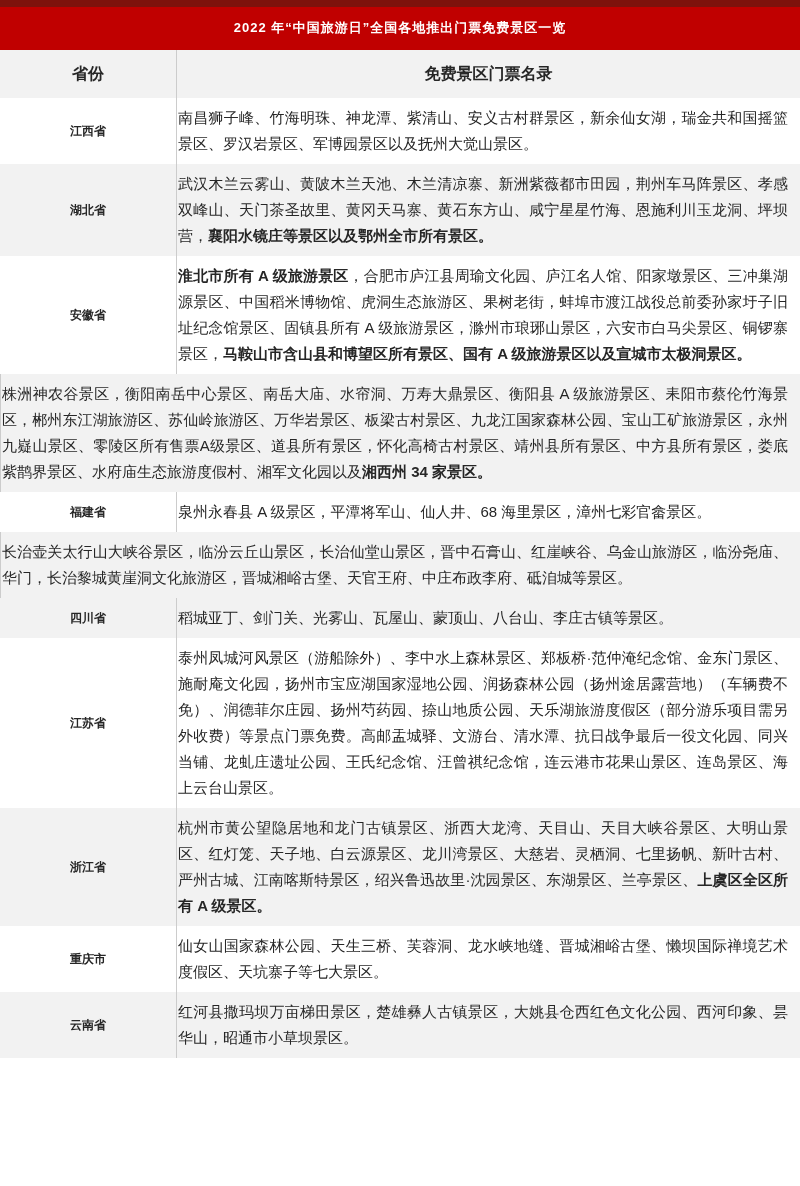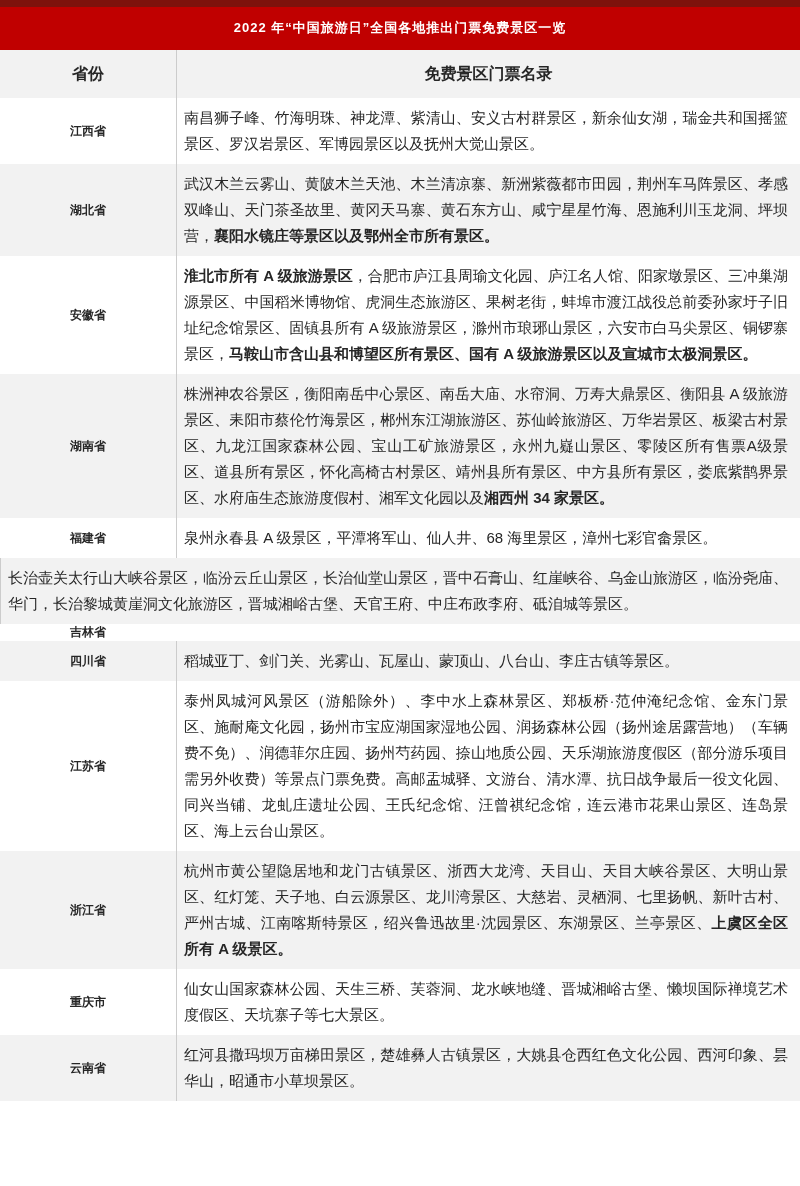--- a/index.html
+++ b/index.html
@@ -41,21 +41,21 @@
   .row.alt{background:var(--altrow);}
   .cell-province{
     flex:0 0 176px;width:176px;
     display:flex;align-items:center;justify-content:center;
     font-weight:bold;font-size:12px;
     text-align:center;
   }
   .cell-list{
     flex:1;
     border-left:1px solid var(--divider);
-    padding:7px 12px 7px 7px;
+    padding:7px 12px 7px 1px;
     font-size:15px;
     line-height:26px;
     text-align:justify;
   }
   .cell-list .b{font-weight:bold;}
 
   .watermark{
     position:absolute;
     left:120px;right:0;top:330px;height:480px;
     z-index:0;
@@ -88,32 +88,30 @@
         </div>
         <div class="row alt">
           <div class="cell-province">湖北省</div>
           <div class="cell-list"><span>武汉木兰云雾山、黄陂木兰天池、木兰清凉寨、新洲紫薇都市田园，荆州车马阵景区、孝感双峰山、天门茶圣故里、黄冈天马寨、黄石东方山、咸宁星星竹海、恩施利川玉龙洞、坪坝营，</span><span class="b">襄阳水镜庄等景区以及鄂州全市所有景区。</span></div>
         </div>
         <div class="row">
           <div class="cell-province">安徽省</div>
           <div class="cell-list"><span class="b">淮北市所有 A 级旅游景区</span><span>，合肥市庐江县周瑜文化园、庐江名人馆、阳家墩景区、三冲巢湖源景区、中国稻米博物馆、虎洞生态旅游区、果树老街，蚌埠市渡江战役总前委孙家圩子旧址纪念馆景区、固镇县所有 A 级旅游景区，滁州市琅琊山景区，六安市白马尖景区、铜锣寨景区，</span><span class="b">马鞍山市含山县和博望区所有景区、国有 A 级旅游景区以及宣城市太极洞景区。</span></div>
         </div>
         <div class="row alt">
-          <div class="cell-province">湖南省</div>
           <div class="cell-list"><span>株洲神农谷景区，衡阳南岳中心景区、南岳大庙、水帘洞、万寿大鼎景区、衡阳县 A 级旅游景区、耒阳市蔡伦竹海景区，郴州东江湖旅游区、苏仙岭旅游区、万华岩景区、板梁古村景区、九龙江国家森林公园、宝山工矿旅游景区，永州九嶷山景区、零陵区所有售票A级景区、道县所有景区，怀化高椅古村景区、靖州县所有景区、中方县所有景区，娄底紫鹊界景区、水府庙生态旅游度假村、湘军文化园以及</span><span class="b">湘西州 34 家景区。</span></div>
         </div>
         <div class="row">
           <div class="cell-province">福建省</div>
           <div class="cell-list"><span>泉州永春县 A 级景区，平潭将军山、仙人井、68 海里景区，漳州七彩官畲景区。</span></div>
         </div>
         <div class="row alt">
           <div class="cell-list"><span>长治壶关太行山大峡谷景区，临汾云丘山景区，长治仙堂山景区，晋中石膏山、红崖峡谷、乌金山旅游区，临汾尧庙、华门，长治黎城黄崖洞文化旅游区，晋城湘峪古堡、天官王府、中庄布政李府、砥洎城等景区。</span></div>
         </div>
         <div class="row">
-          <div class="cell-province">吉林省</div>
         </div>
         <div class="row alt">
           <div class="cell-province">四川省</div>
           <div class="cell-list"><span>稻城亚丁、剑门关、光雾山、瓦屋山、蒙顶山、八台山、李庄古镇等景区。</span></div>
         </div>
         <div class="row">
           <div class="cell-province">江苏省</div>
           <div class="cell-list"><span>泰州凤城河风景区（游船除外）、李中水上森林景区、郑板桥·范仲淹纪念馆、金东门景区、施耐庵文化园，扬州市宝应湖国家湿地公园、润扬森林公园（扬州途居露营地）（车辆费不免）、润德菲尔庄园、扬州芍药园、捺山地质公园、天乐湖旅游度假区（部分游乐项目需另外收费）等景点门票免费。高邮盂城驿、文游台、清水潭、抗日战争最后一役文化园、同兴当铺、龙虬庄遗址公园、王氏纪念馆、汪曾祺纪念馆，连云港市花果山景区、连岛景区、海上云台山景区。</span></div>
         </div>
         <div class="row alt">

